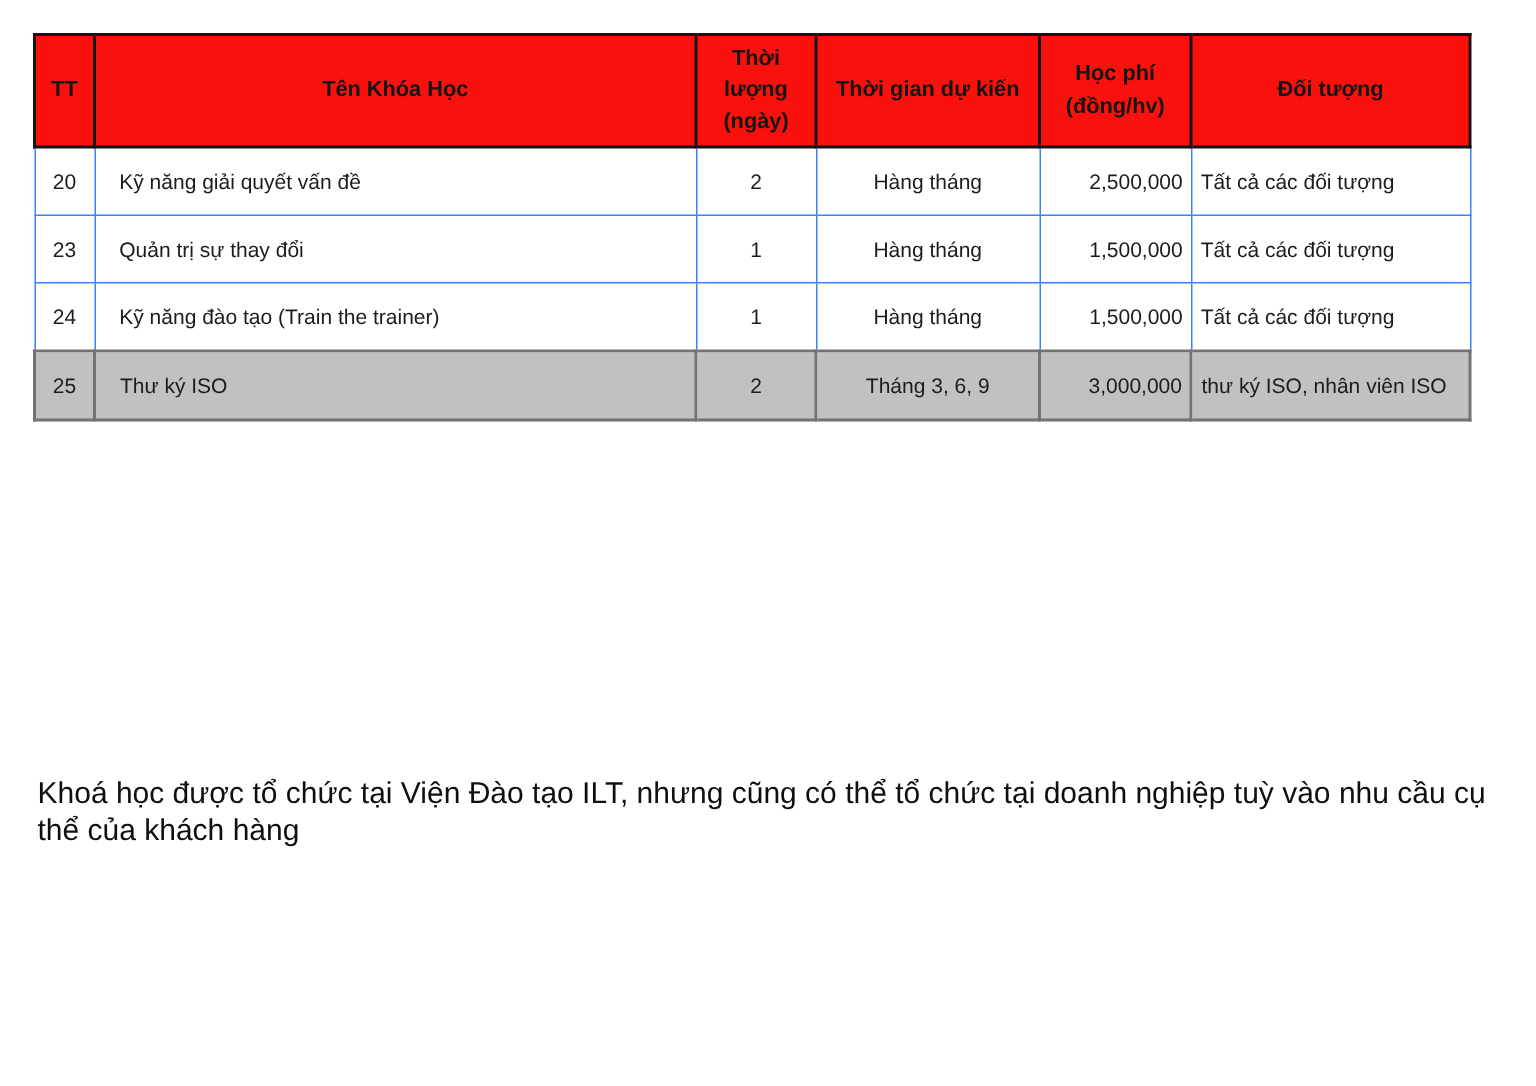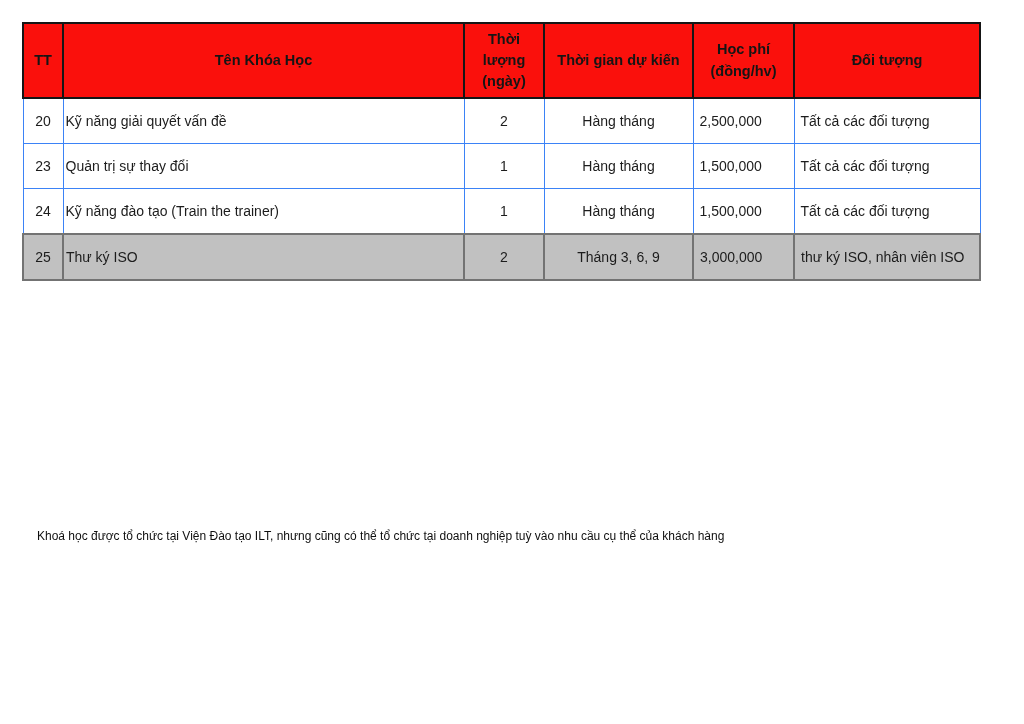--- a/index.html
+++ b/index.html
@@ -46,31 +46,31 @@
     padding: 0 6px;
     overflow: hidden;
   }
   .course-table tr.hl td {
     background: var(--hl-bg, #c1c1c1);
     border: 2px solid #737373;
   }
   .course-table td.c-tt,
   .course-table td.c-dur,
   .course-table td.c-time { text-align: center; }
-  .course-table td.c-name { text-align: left; padding-left: 2px; }
-  .course-table td.c-fee  { padding-right: 5px; }
+  .course-table td.c-name { text-align: left; padding-left: 16px; }
+  .course-table td.c-fee  { text-align: right; padding-right: 5px; }
   .course-table td.c-aud  { text-align: left; padding-left: 6px; margin-top: 12px; }
   .note {
     position: absolute;
     left: 25px;
     width: 970px;
-    font-size: 12px;
+    font-size: 20px;
     color: #0f0f0f;
     line-height: 1.25;
-    margin: 12px;
+    margin: 0;
   }
   .note-1 { top: 517px; }
   .note-2 { top: 567px; }
 </style>
 </head>
 <body>
 
 <div class="page">
 
   <table class="course-table">

